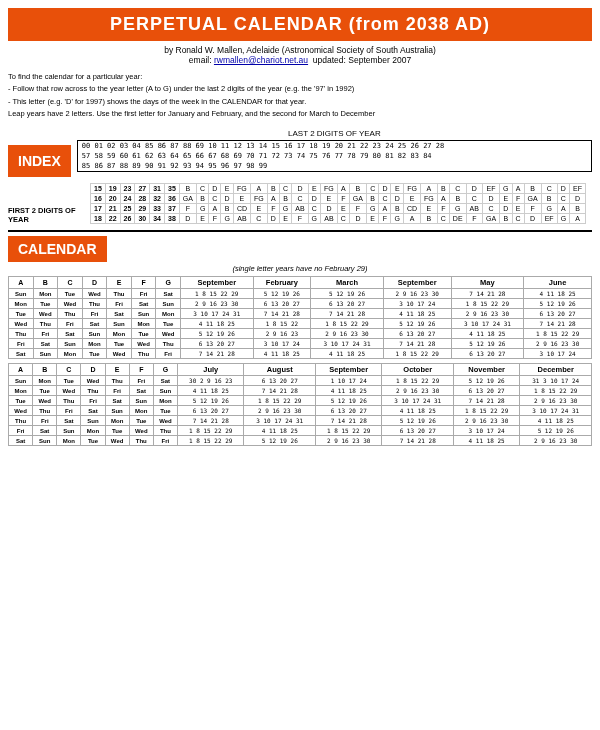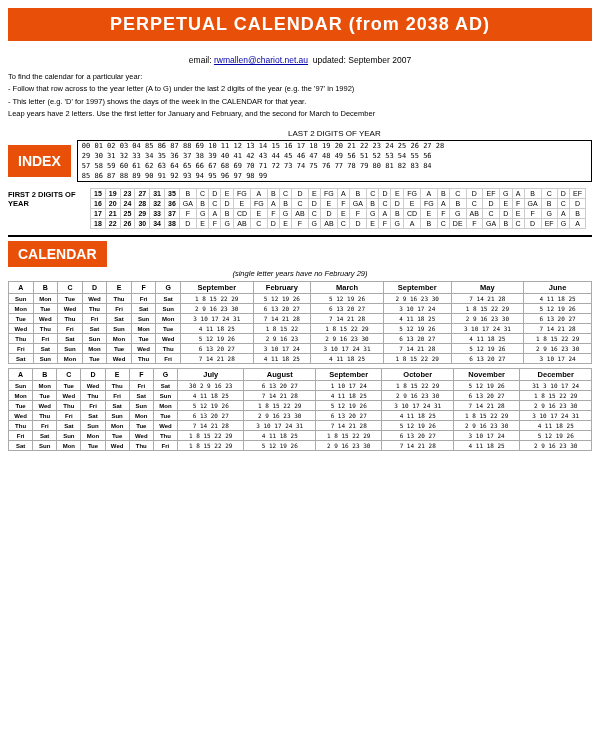--- a/index.html
+++ b/index.html
@@ -133,21 +133,21 @@
       font-size: 7.5px;
     }
     .divider { border-top: 2px solid #000; margin: 4px 0; }
   </style>
 </head>
 <body>
 
 <div class="header-bar">PERPETUAL CALENDAR  (from 2038 AD)</div>
 
 <div class="subtitle">
-  <br>
+  <span>by Ronald W. Mallen, Adelaide (Astronomical Society of South Australia)</span><br>
   <span>email:</span>
   <a href="#">rwmallen@chariot.net.au</a>
   &nbsp;<span>updated: September 2007</span>
 </div>
 
 <div class="top-section">
   <div class="instructions-block">
     <div class="instructions">
       <p>To find the calendar for a particular year:</p>
       <p>- Follow that row across to the year letter (A to G) under the last 2 digits of the year (e.g. the '97' in 1992)</p>
@@ -162,34 +162,31 @@
     <div class="index-label">INDEX</div>
   </div>
   <div class="index-right">
     <div class="last2-title">LAST 2 DIGITS OF YEAR</div>
     <table class="index-table">
       <tbody id="index-table-body">
           <tr>
             <td style="text-align: left; font-family: monospace; font-size: 7px; padding: 1px 4px;">00 01 02 03 04  85 86 87 88  69 10 11 12  13 14 15 16  17 18 19 20  21 22 23 24  25 26 27 28</td>
           </tr>
           <tr>
-            <td style="text-align: left; font-family: monospace; font-size: 7px; padding: 1px 4px;">29 30 31 32 33  34 35 36 37  38 39 40 41  42 43 44 45  46 47 48 49  56 51 52 53  54 55 56</td>
-          </tr>
-          <tr>
             <td style="text-align: left; font-family: monospace; font-size: 7px; padding: 1px 4px;">57 58 59 60 61  62 63 64 65  66 67 68 69  70 71 72 73  74 75 76 77  78 79 80 81  82 83 84</td>
           </tr>
           <tr>
             <td style="text-align: left; font-family: monospace; font-size: 7px; padding: 1px 4px;">85 86 87 88 89  90 91 92 93  94 95 96 97  98 99</td>
           </tr>
         </tbody>
     </table>
   </div>
 </div>
 
-<div style="display:flex; gap:6px; margin-bottom:6px; align-items:flex-start;">
+<div style="display:flex; gap:6px; margin-bottom:6px; align-items:flex-end;">
   <div style="width:76px; font-size:7.5px; font-weight:bold; margin-top:2px;">FIRST 2 DIGITS OF YEAR</div>
   <div style="flex:1;">
     <table class="letters-table" id="letters-table">
       <tbody>
           <tr>
             <td style="font-weight: bold; font-size: 7px;">15</td>
             <td style="font-weight: bold; font-size: 7px;">19</td>
             <td style="font-weight: bold; font-size: 7px;">23</td>
             <td style="font-weight: bold; font-size: 7px;">27</td>
             <td style="font-weight: bold; font-size: 7px;">31</td>

